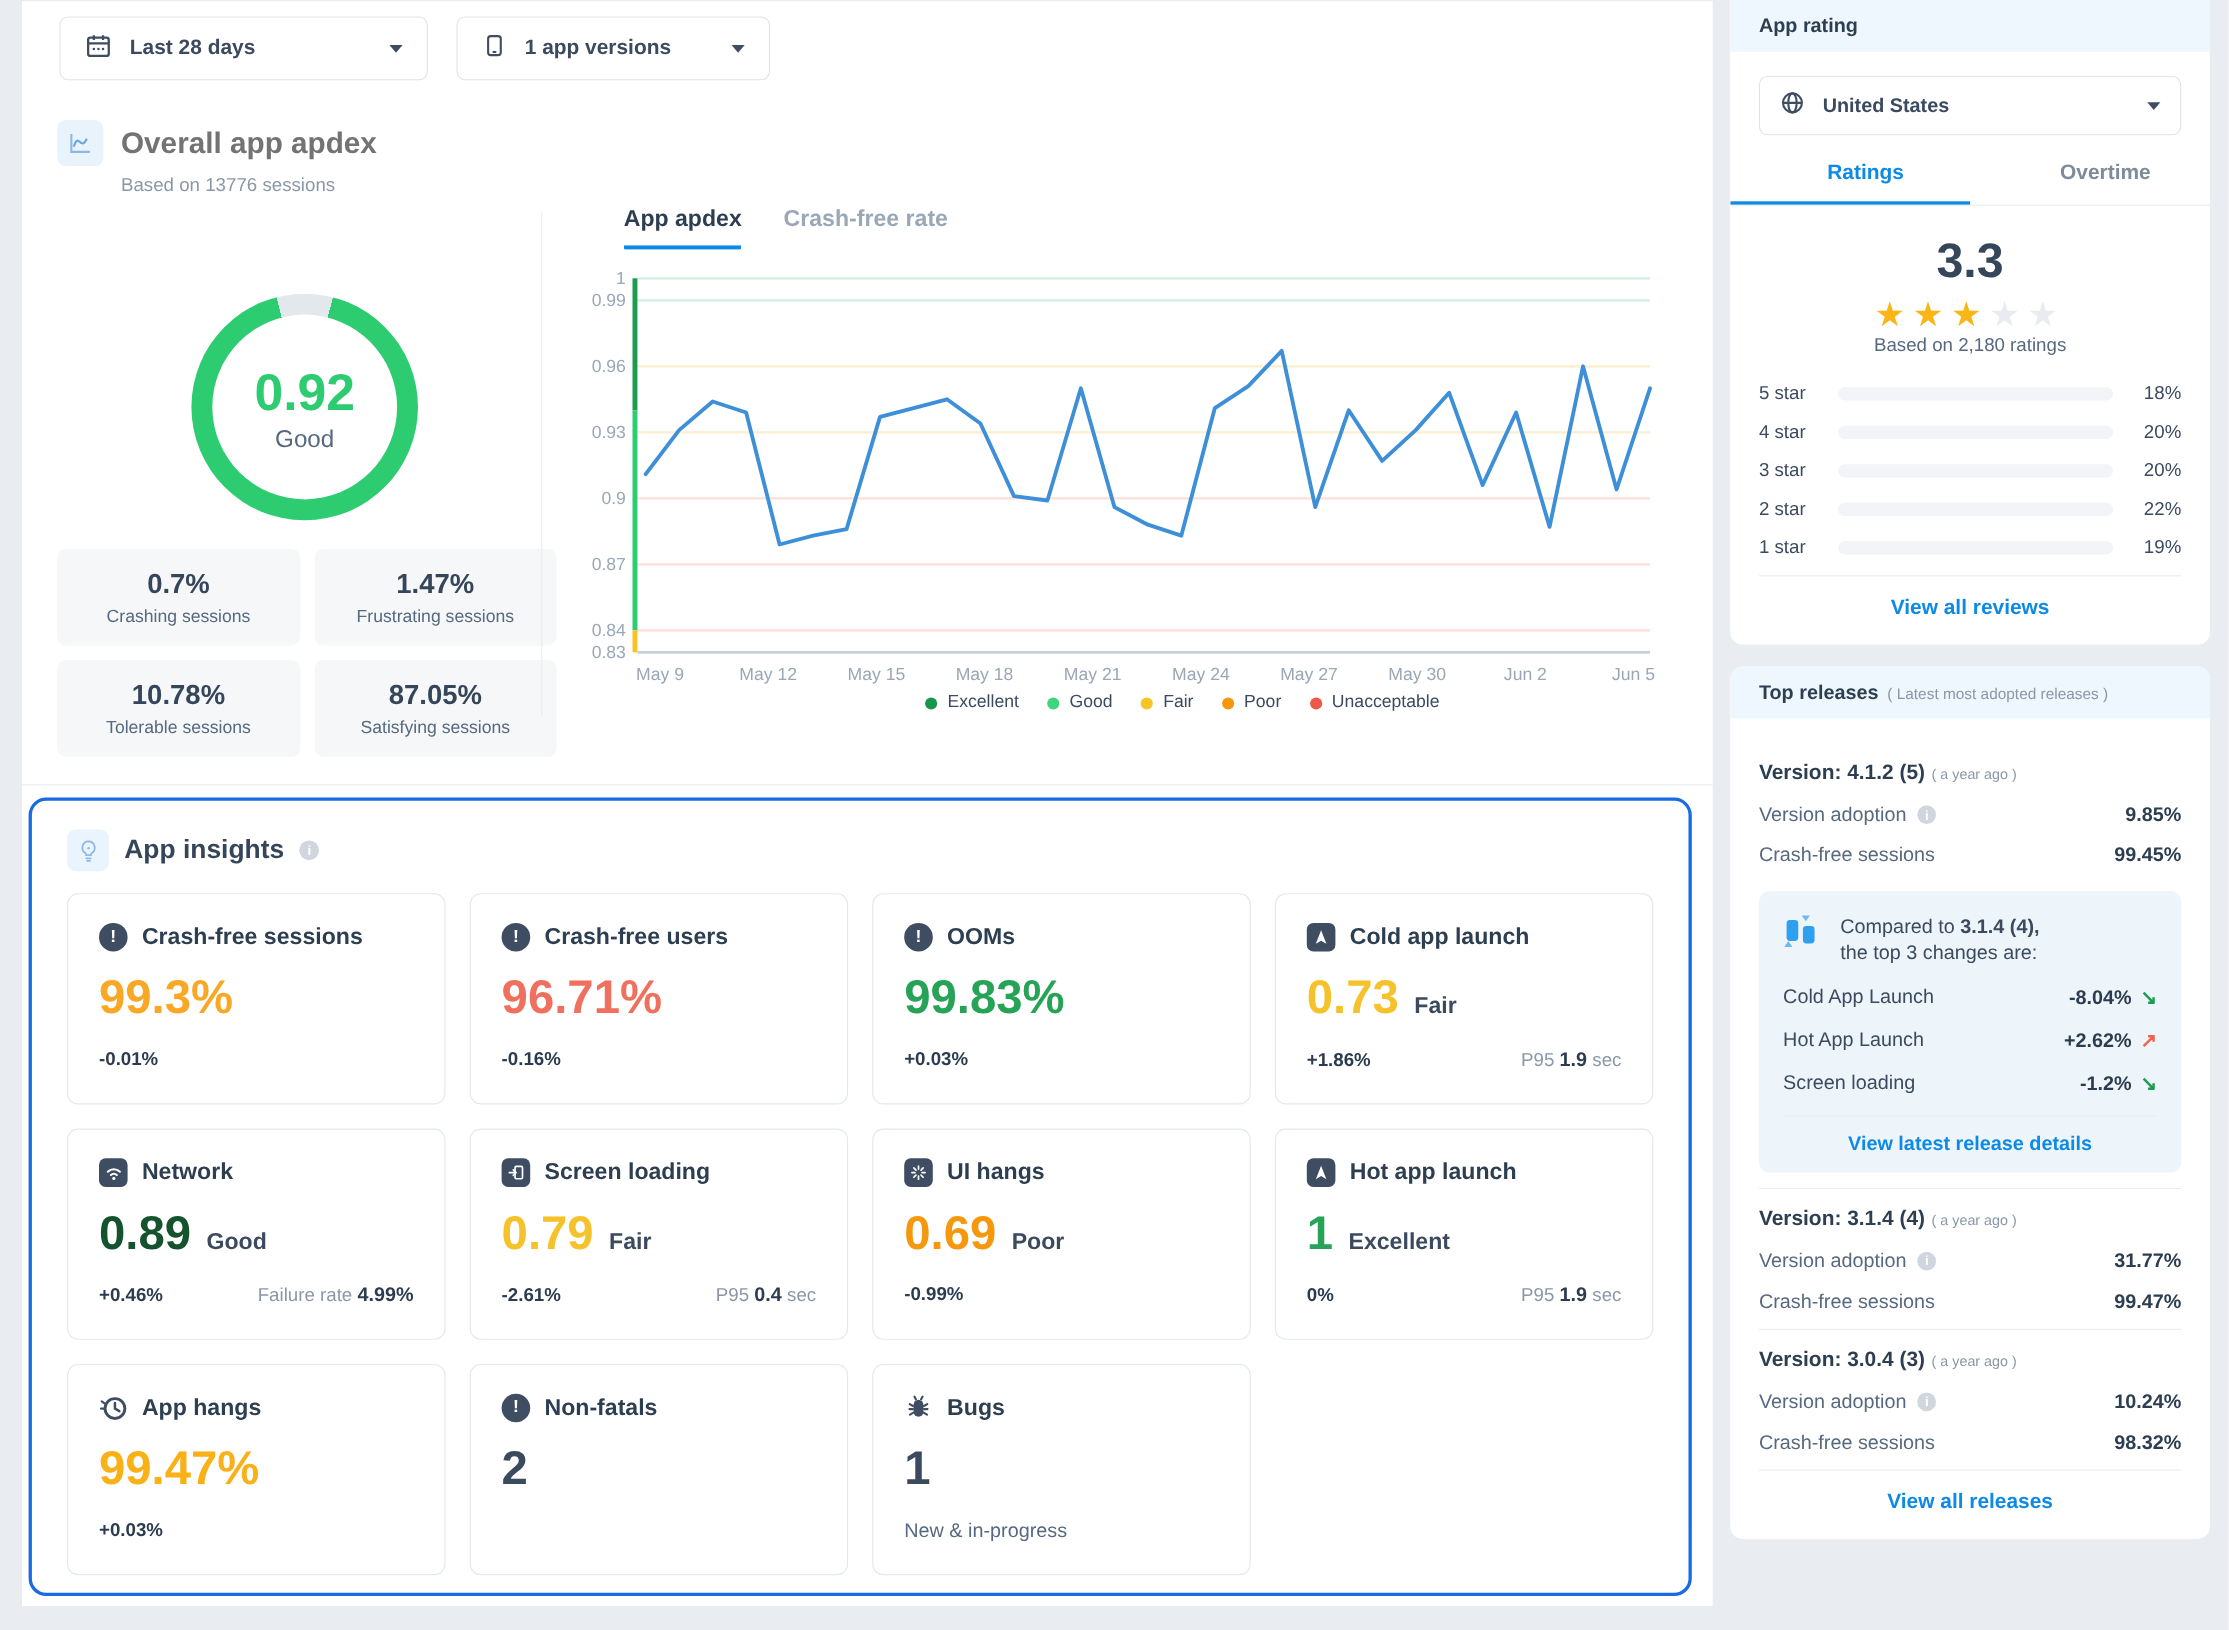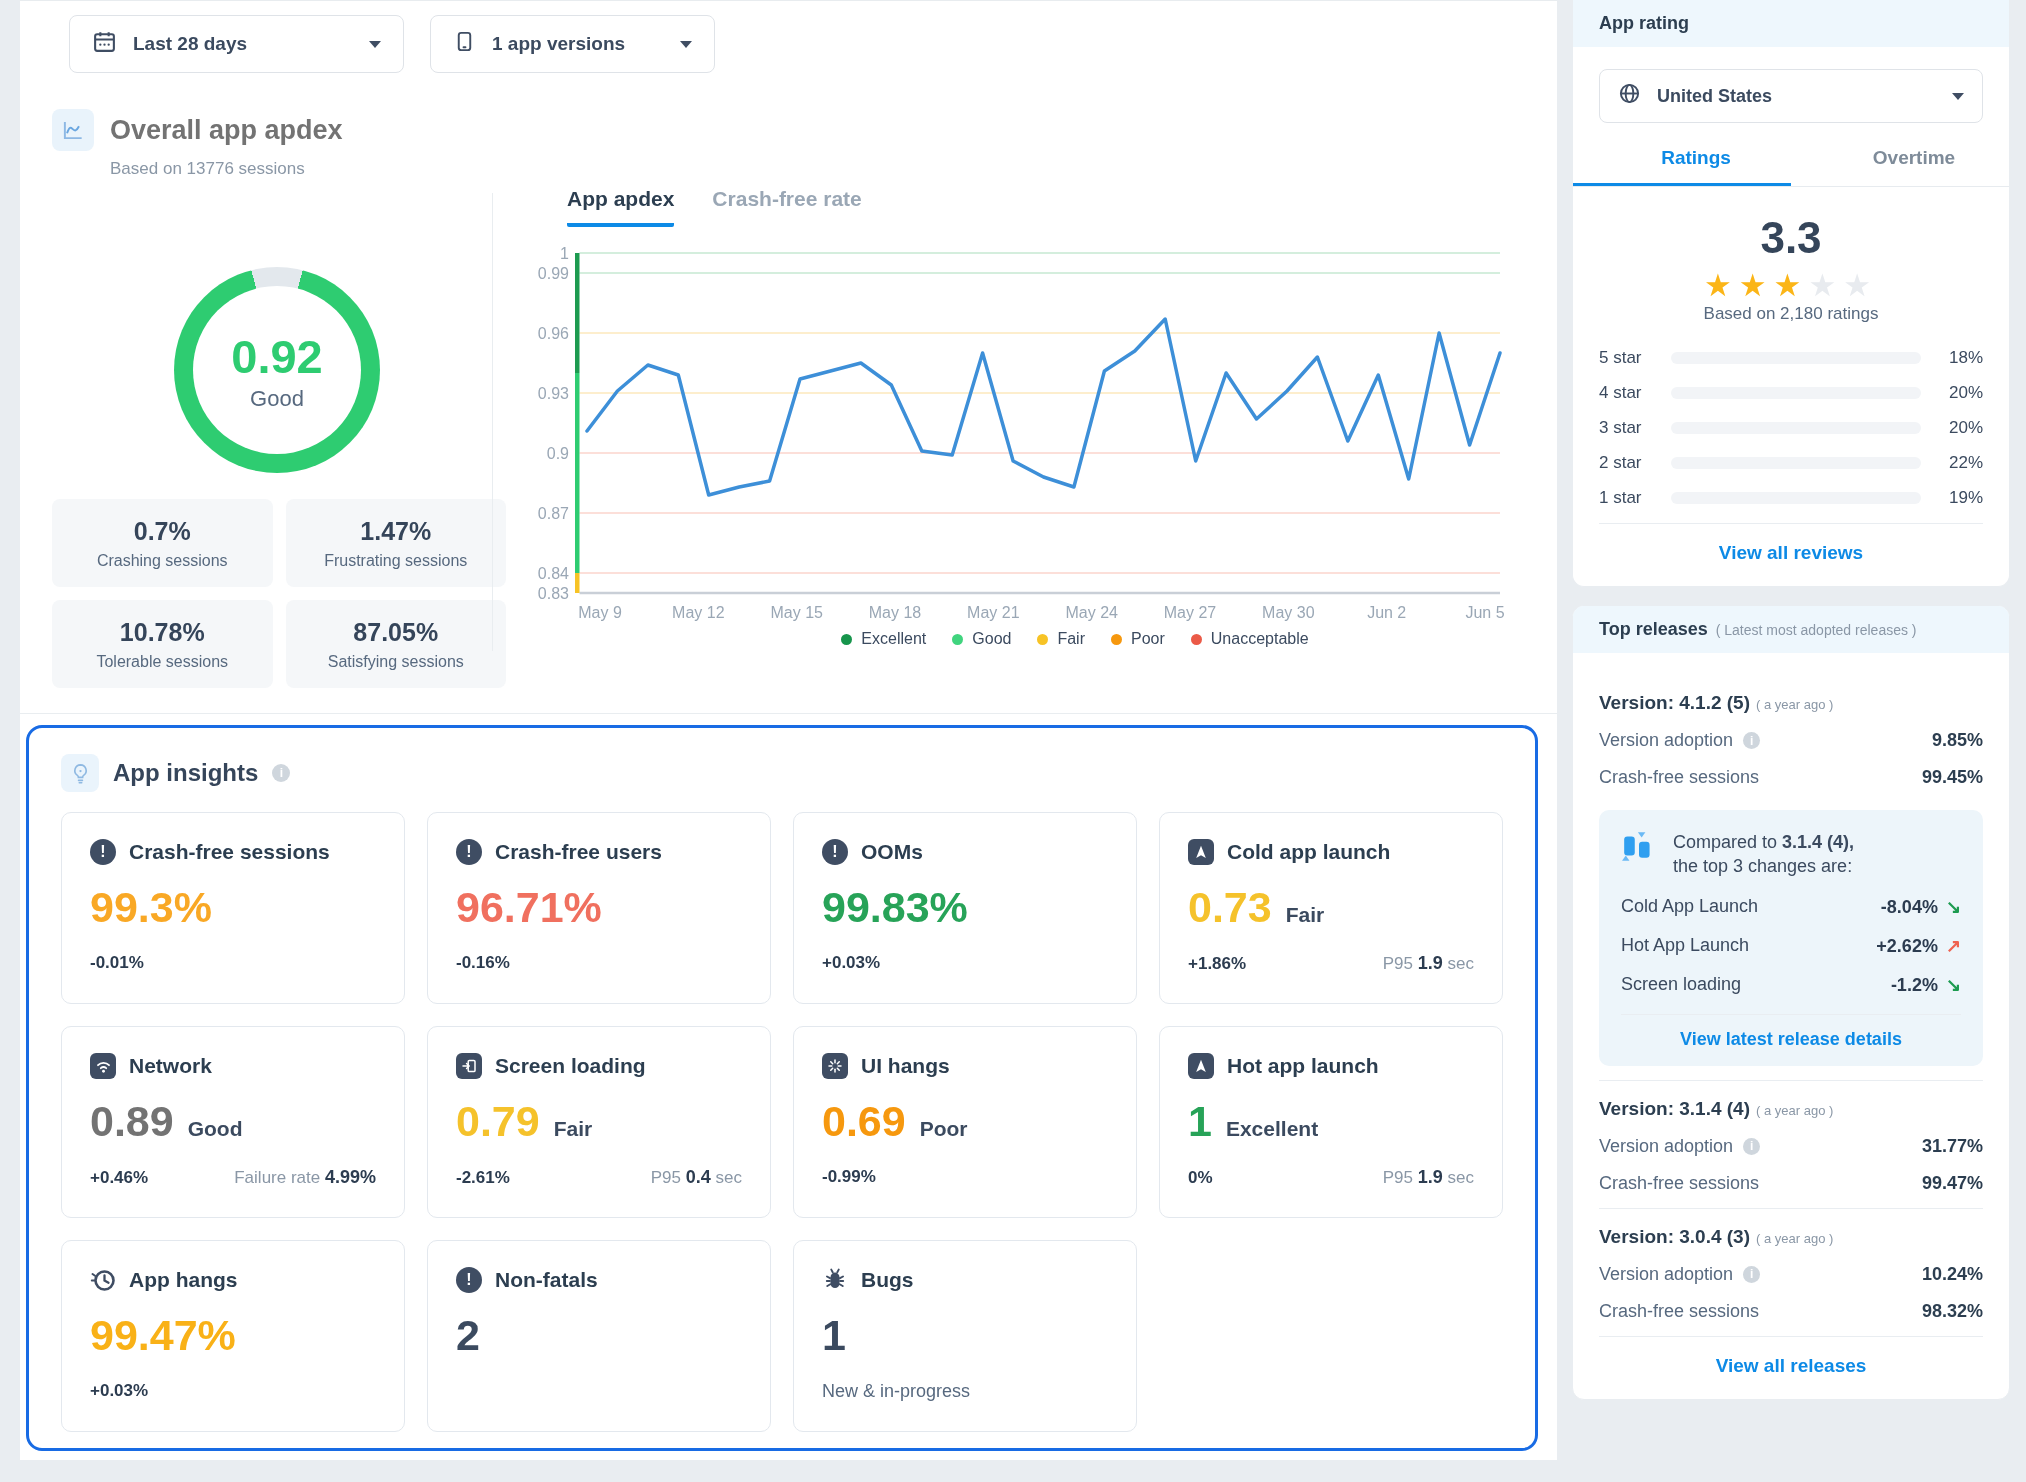--- a/index.html
+++ b/index.html
@@ -1,19 +1,19 @@
 <!DOCTYPE html>
 <html><head>
 <meta charset="utf-8">
 <style>
   html,body{margin:0;padding:0;}
   body{width:2026px;height:1482px;background:#e9edf1;font-family:"Liberation Sans",sans-serif;color:#36465a;position:relative;overflow:hidden;}
   .main-panel{position:absolute;left:20px;top:0;width:1537px;height:1460px;background:#fff;border-top:1px solid #e8ecef;box-sizing:border-box;}
   
-  .filters{position:absolute;top:14px;left:34px;display:flex;gap:26px;margin-left:15px;}
+  .filters{position:absolute;top:14px;left:34px;display:flex;gap:26px;}
   .filter-btn{display:flex;align-items:center;gap:16px;height:58px;padding:0 22px;background:#fff;border:1.5px solid #dfe3e8;border-radius:8px;font-family:inherit;font-size:19px;font-weight:700;color:#3b4a5f;cursor:pointer;}
   .filter-btn .f-label{margin-right:8px;}
   .filter-btn.w1{width:335px;}
   .filter-btn.w2{width:285px;}
   .filter-btn .caret{margin-left:auto;}
   .caret{width:0;height:0;border-left:6px solid transparent;border-right:6px solid transparent;border-top:7px solid #3f4d63;display:inline-block;}
   
   .apdex-header{position:absolute;top:108px;left:32px;display:flex;align-items:center;gap:16px;}
   .icon-box{width:42px;height:42px;border-radius:8px;background:#e9f3fb;display:flex;align-items:center;justify-content:center;}
   .apdex-header h1{margin:0;font-size:27px;font-weight:700;color:#737373;}
@@ -298,21 +298,21 @@
               <span class="ic-sq">
                 <svg viewBox="0 0 20 20" width="17" height="17">
                   <path d="M3.5 8.5 A9 9 0 0 1 16.5 8.5" fill="none" stroke="#fff" stroke-width="2.1" stroke-linecap="round"></path>
                   <path d="M6.8 12 A4.8 4.8 0 0 1 13.2 12" fill="none" stroke="#fff" stroke-width="2.1" stroke-linecap="round"></path>
                   <circle cx="10" cy="15.6" r="1.7" fill="#fff"></circle>
                 </svg>
               </span>
               <span class="card-title">Network</span>
             </div>
     <div class="card-value">
-              <span class="card-big" style="color:#737373">0.89</span>
+              <span class="card-big" style="color:#14532d">0.89</span>
               <span class="card-qual">Good</span>
             </div>
     <div class="card-foot">
               <span class="card-delta">+0.46%</span>
               <span class="card-extra"><span class="muted">Failure rate</span> <b>4.99%</b></span>
             </div>
   </div>
           <div class="card">
     <div class="card-head">
               <span class="ic-sq">

